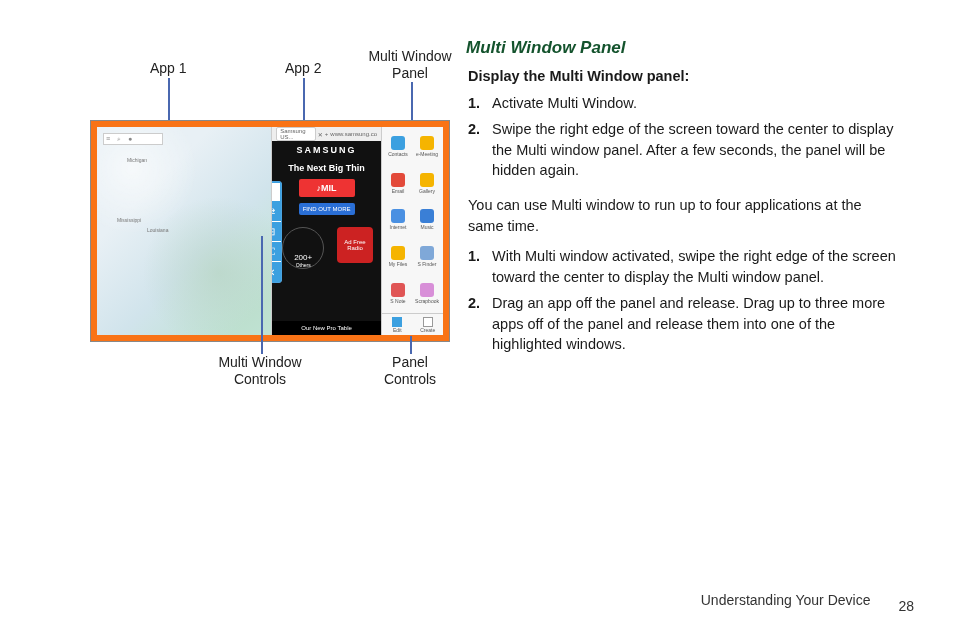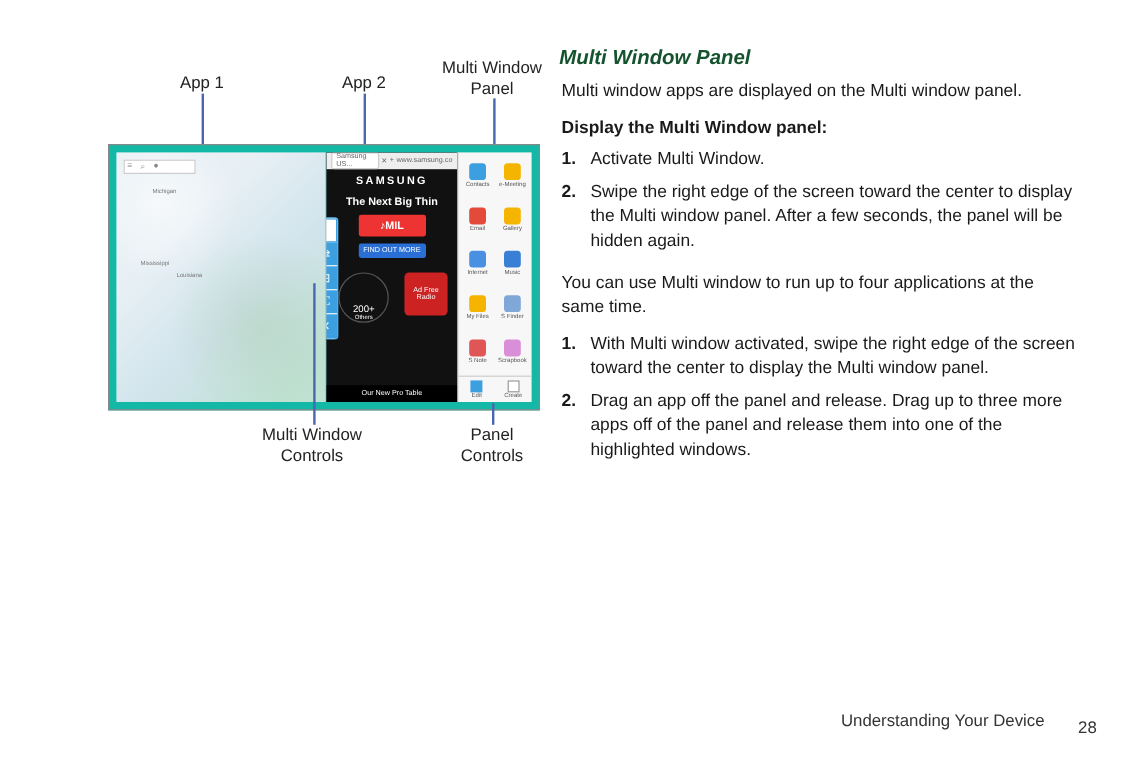--- a/index.html
+++ b/index.html
@@ -19,21 +19,21 @@
     
     .diagram { position: relative; width: 420px; height: 380px; }
     .callout { position: absolute; font-size: 14px; color: #222; text-align: center; line-height: 1.2; }
     .callout .line { position: absolute; background: #4a68b0; }
     
     .device-frame {
       position: absolute;
       top: 84px; left: 70px;
       width: 360px; height: 222px;
       border: 1px solid #888;
-      background: #14b8a6;
+      background: #f97316;
     }
     .inner { position: absolute; top:6px; left:6px; right:6px; bottom:6px; display:flex; }
     .map-pane { flex: 1.6; background: linear-gradient(135deg,#e8f0f5 30%,#d1e4ec 60%,#bfe2d2 90%); position: relative; border-right:1px solid #ccc; overflow:hidden; }
     .map-pane::before { content:""; position:absolute; inset:0; background:
       radial-gradient(circle at 20% 20%, rgba(255,255,255,.6), transparent 30%),
       radial-gradient(circle at 70% 70%, rgba(180,210,190,.6), transparent 40%);
     }
     .map-search { position:absolute; top:6px; left:6px; width:60px; height:12px; background:#fff; border:1px solid #ccc; display:flex; align-items:center; gap:3px; padding:0 2px; }
     .map-search span { width:8px; height:8px; font-size:7px; color:#888; }
     .map-labels { position:absolute; font-size:5px; color:#777; }
@@ -195,21 +195,20 @@
       </div>
       <div class="callout" style="top:318px; left:360px; width:60px;">
         <div class="line" style="bottom:34px; left:30px; width:2px; height:18px;"></div>
         <span>Panel</span><br><span>Controls</span>
       </div>
     </div>
   </div>
 
   <div class="right-col">
     <div class="h2">Multi Window Panel</div>
-    <div class="para">Multi window apps are displayed on the Multi window panel.</div>
     <div class="bold-line">Display the Multi Window panel:</div>
     <ol class="steps">
       <li>
           <span class="num">1.</span>
           <span class="txt">Activate Multi Window.</span>
         </li>
       <li>
           <span class="num">2.</span>
           <span class="txt">Swipe the right edge of the screen toward the center to display the Multi window panel. After a few seconds, the panel will be hidden again.</span>
         </li>

